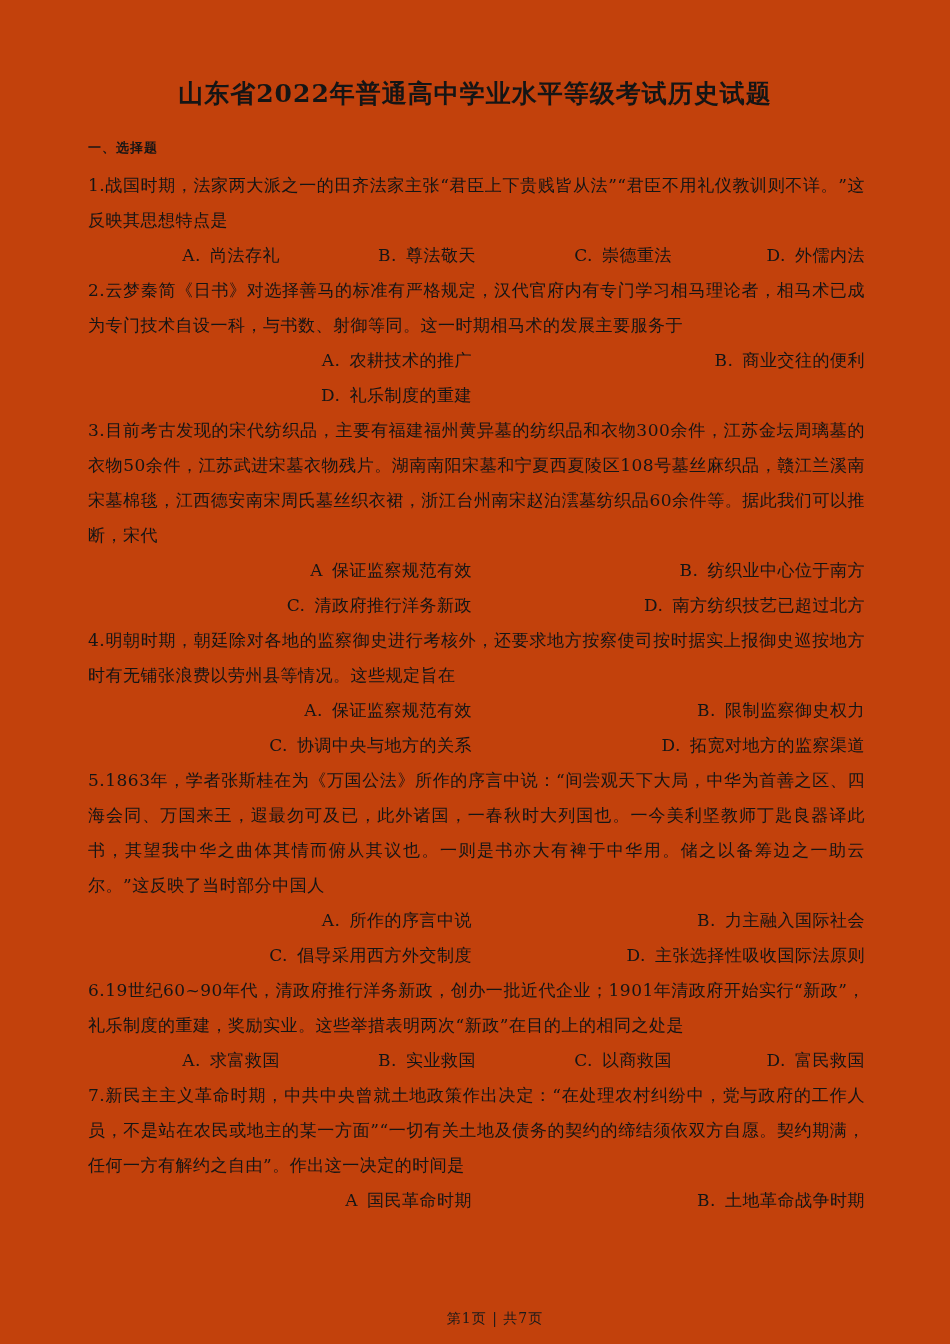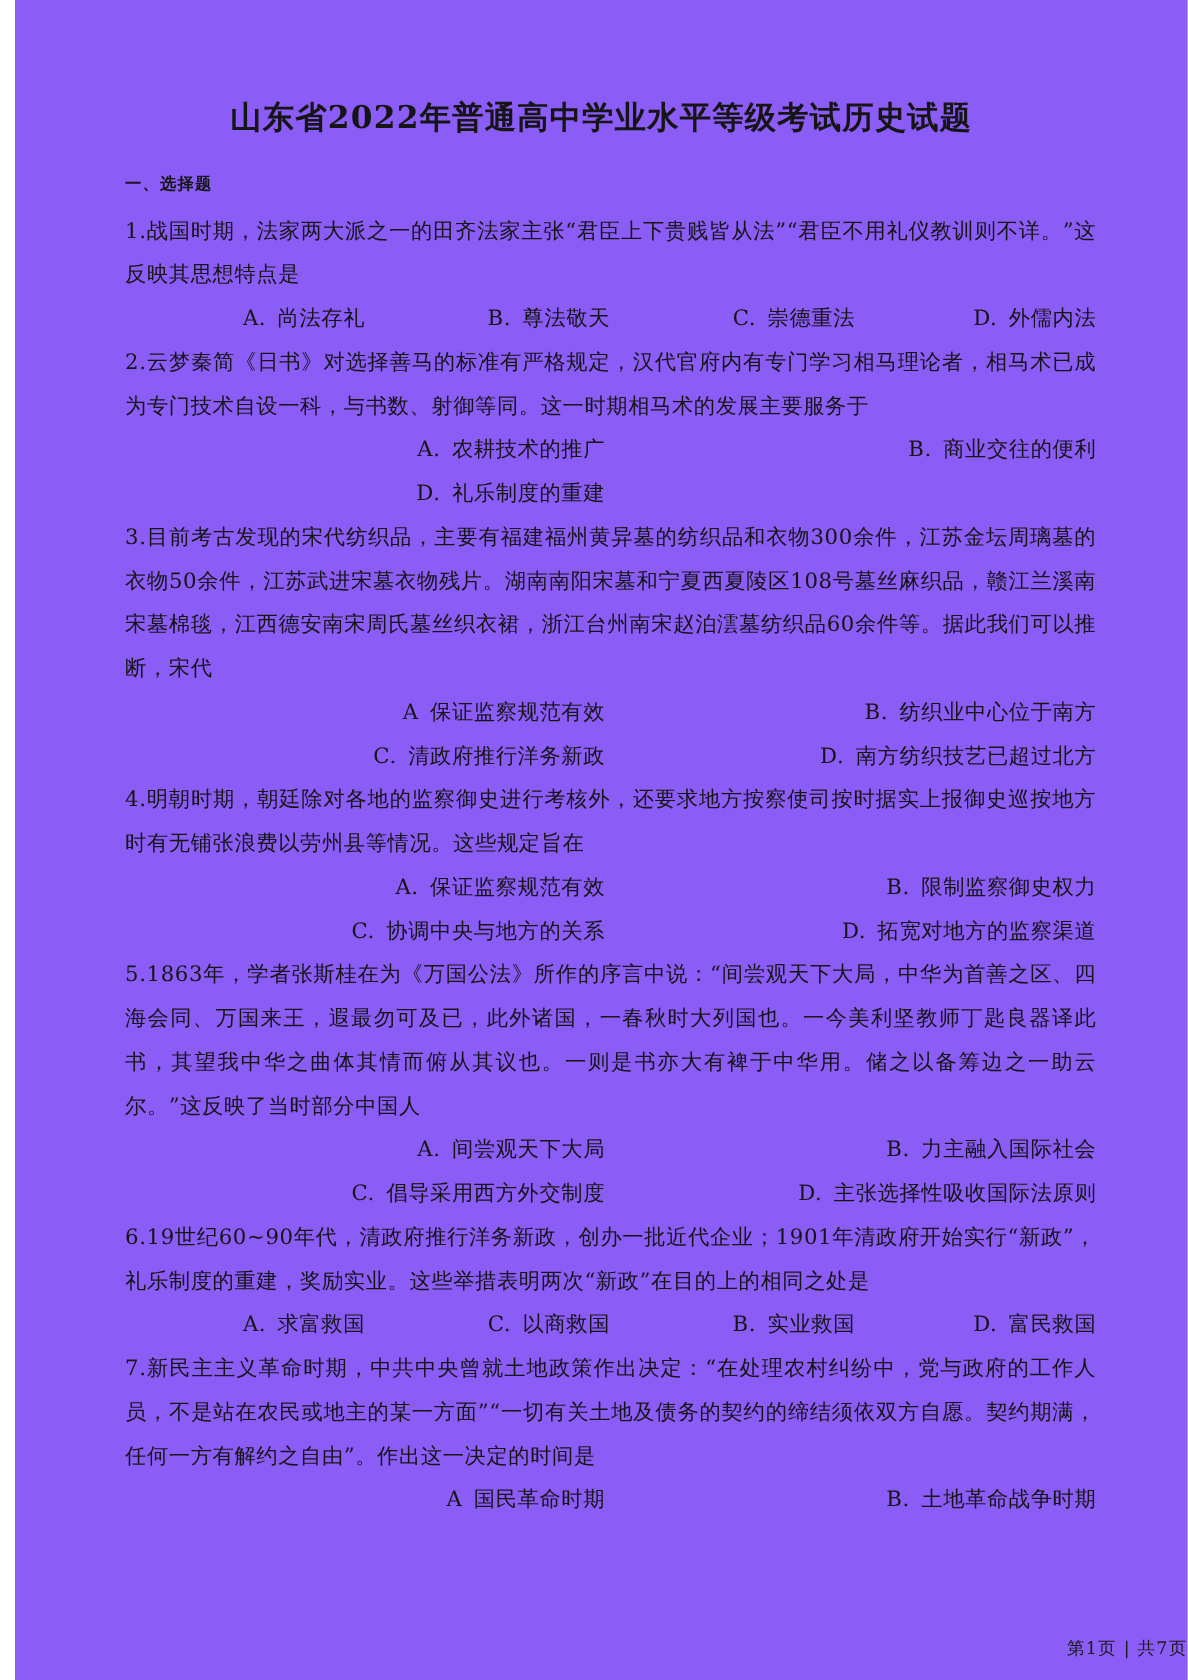--- a/index.html
+++ b/index.html
@@ -1,21 +1,21 @@
 <!DOCTYPE html>
 <html><head>
 <meta charset="utf-8">
 <style>
   html,body{margin:0;padding:0;background:#ffffff;}
   body{
     width:950px;height:1344px;position:relative;overflow:hidden;
     font-family:"DejaVu Serif","Liberation Serif",serif;
     color:#151515;
   }
-  .page{position:absolute;inset:0;background:#8b5cf6;margin-left:12px;}
+  .page{position:absolute;inset:0;background:#c2410c;}
   .doc-title{
     margin:78px 40px 0 40px;
     text-align:center;
     font-size:25px;
     font-weight:700;
     letter-spacing:1px;
     line-height:32px;
   }
   .section-header{
     margin:26px 0 0 88px;
@@ -41,21 +41,21 @@
     line-height:35px;
     letter-spacing:0.5px;
   }
   .opt-row.two{grid-template-columns:384px 1fr;}
   .opt-row.four{grid-template-columns:192px 196px 196px 1fr;}
   .opt{white-space:nowrap;overflow:hidden;text-align:right;}
   .opt-label{display:inline-block;margin-right:9px;}
   .doc-footer{
     position:absolute;
     left:0;right:0;bottom:16px;
-    text-align:right;
+    text-align:center;
     font-size:14px;
     letter-spacing:1px;
     color:#1a1a1a;
     padding-left:40px;
   }
 </style>
 </head>
 <body>
 
 <div class="page">
@@ -101,34 +101,34 @@
           <div class="opt"><span class="opt-label">B.</span><span class="opt-text">限制监察御史权力</span></div>
         </div>
         <div class="opt-row two">
           <div class="opt"><span class="opt-label">C.</span><span class="opt-text">协调中央与地方的关系</span></div>
           <div class="opt"><span class="opt-label">D.</span><span class="opt-text">拓宽对地方的监察渠道</span></div>
         </div>
       </div>
       <div>
         <p class="stem">5.1863年，学者张斯桂在为《万国公法》所作的序言中说：“间尝观天下大局，中华为首善之区、四海会同、万国来王，遐最勿可及已，此外诸国，一春秋时大列国也。一今美利坚教师丁匙良器译此书，其望我中华之曲体其情而俯从其议也。一则是书亦大有裨于中华用。储之以备筹边之一助云尔。”这反映了当时部分中国人</p>
         <div class="opt-row two">
-          <div class="opt"><span class="opt-label">A.</span><span class="opt-text">间尝观天下大局</span></div>
+          <div class="opt"><span class="opt-label">A.</span><span class="opt-text">所作的序言中说</span></div>
           <div class="opt"><span class="opt-label">B.</span><span class="opt-text">力主融入国际社会</span></div>
         </div>
         <div class="opt-row two">
           <div class="opt"><span class="opt-label">C.</span><span class="opt-text">倡导采用西方外交制度</span></div>
           <div class="opt"><span class="opt-label">D.</span><span class="opt-text">主张选择性吸收国际法原则</span></div>
         </div>
       </div>
       <div>
         <p class="stem">6.19世纪60~90年代，清政府推行洋务新政，创办一批近代企业；1901年清政府开始实行“新政”，礼乐制度的重建，奖励实业。这些举措表明两次“新政”在目的上的相同之处是</p>
         <div class="opt-row four">
           <div class="opt"><span class="opt-label">A.</span><span class="opt-text">求富救国</span></div>
+          <div class="opt"><span class="opt-label">B.</span><span class="opt-text">实业救国</span></div>
           <div class="opt"><span class="opt-label">C.</span><span class="opt-text">以商救国</span></div>
-          <div class="opt"><span class="opt-label">B.</span><span class="opt-text">实业救国</span></div>
           <div class="opt"><span class="opt-label">D.</span><span class="opt-text">富民救国</span></div>
         </div>
       </div>
       <div>
         <p class="stem">7.新民主主义革命时期，中共中央曾就土地政策作出决定：“在处理农村纠纷中，党与政府的工作人员，不是站在农民或地主的某一方面”“一切有关土地及债务的契约的缔结须依双方自愿。契约期满，任何一方有解约之自由”。作出这一决定的时间是</p>
         <div class="opt-row two">
           <div class="opt"><span class="opt-label">A</span><span class="opt-text">国民革命时期</span></div>
           <div class="opt"><span class="opt-label">B.</span><span class="opt-text">土地革命战争时期</span></div>
         </div>
       </div>

